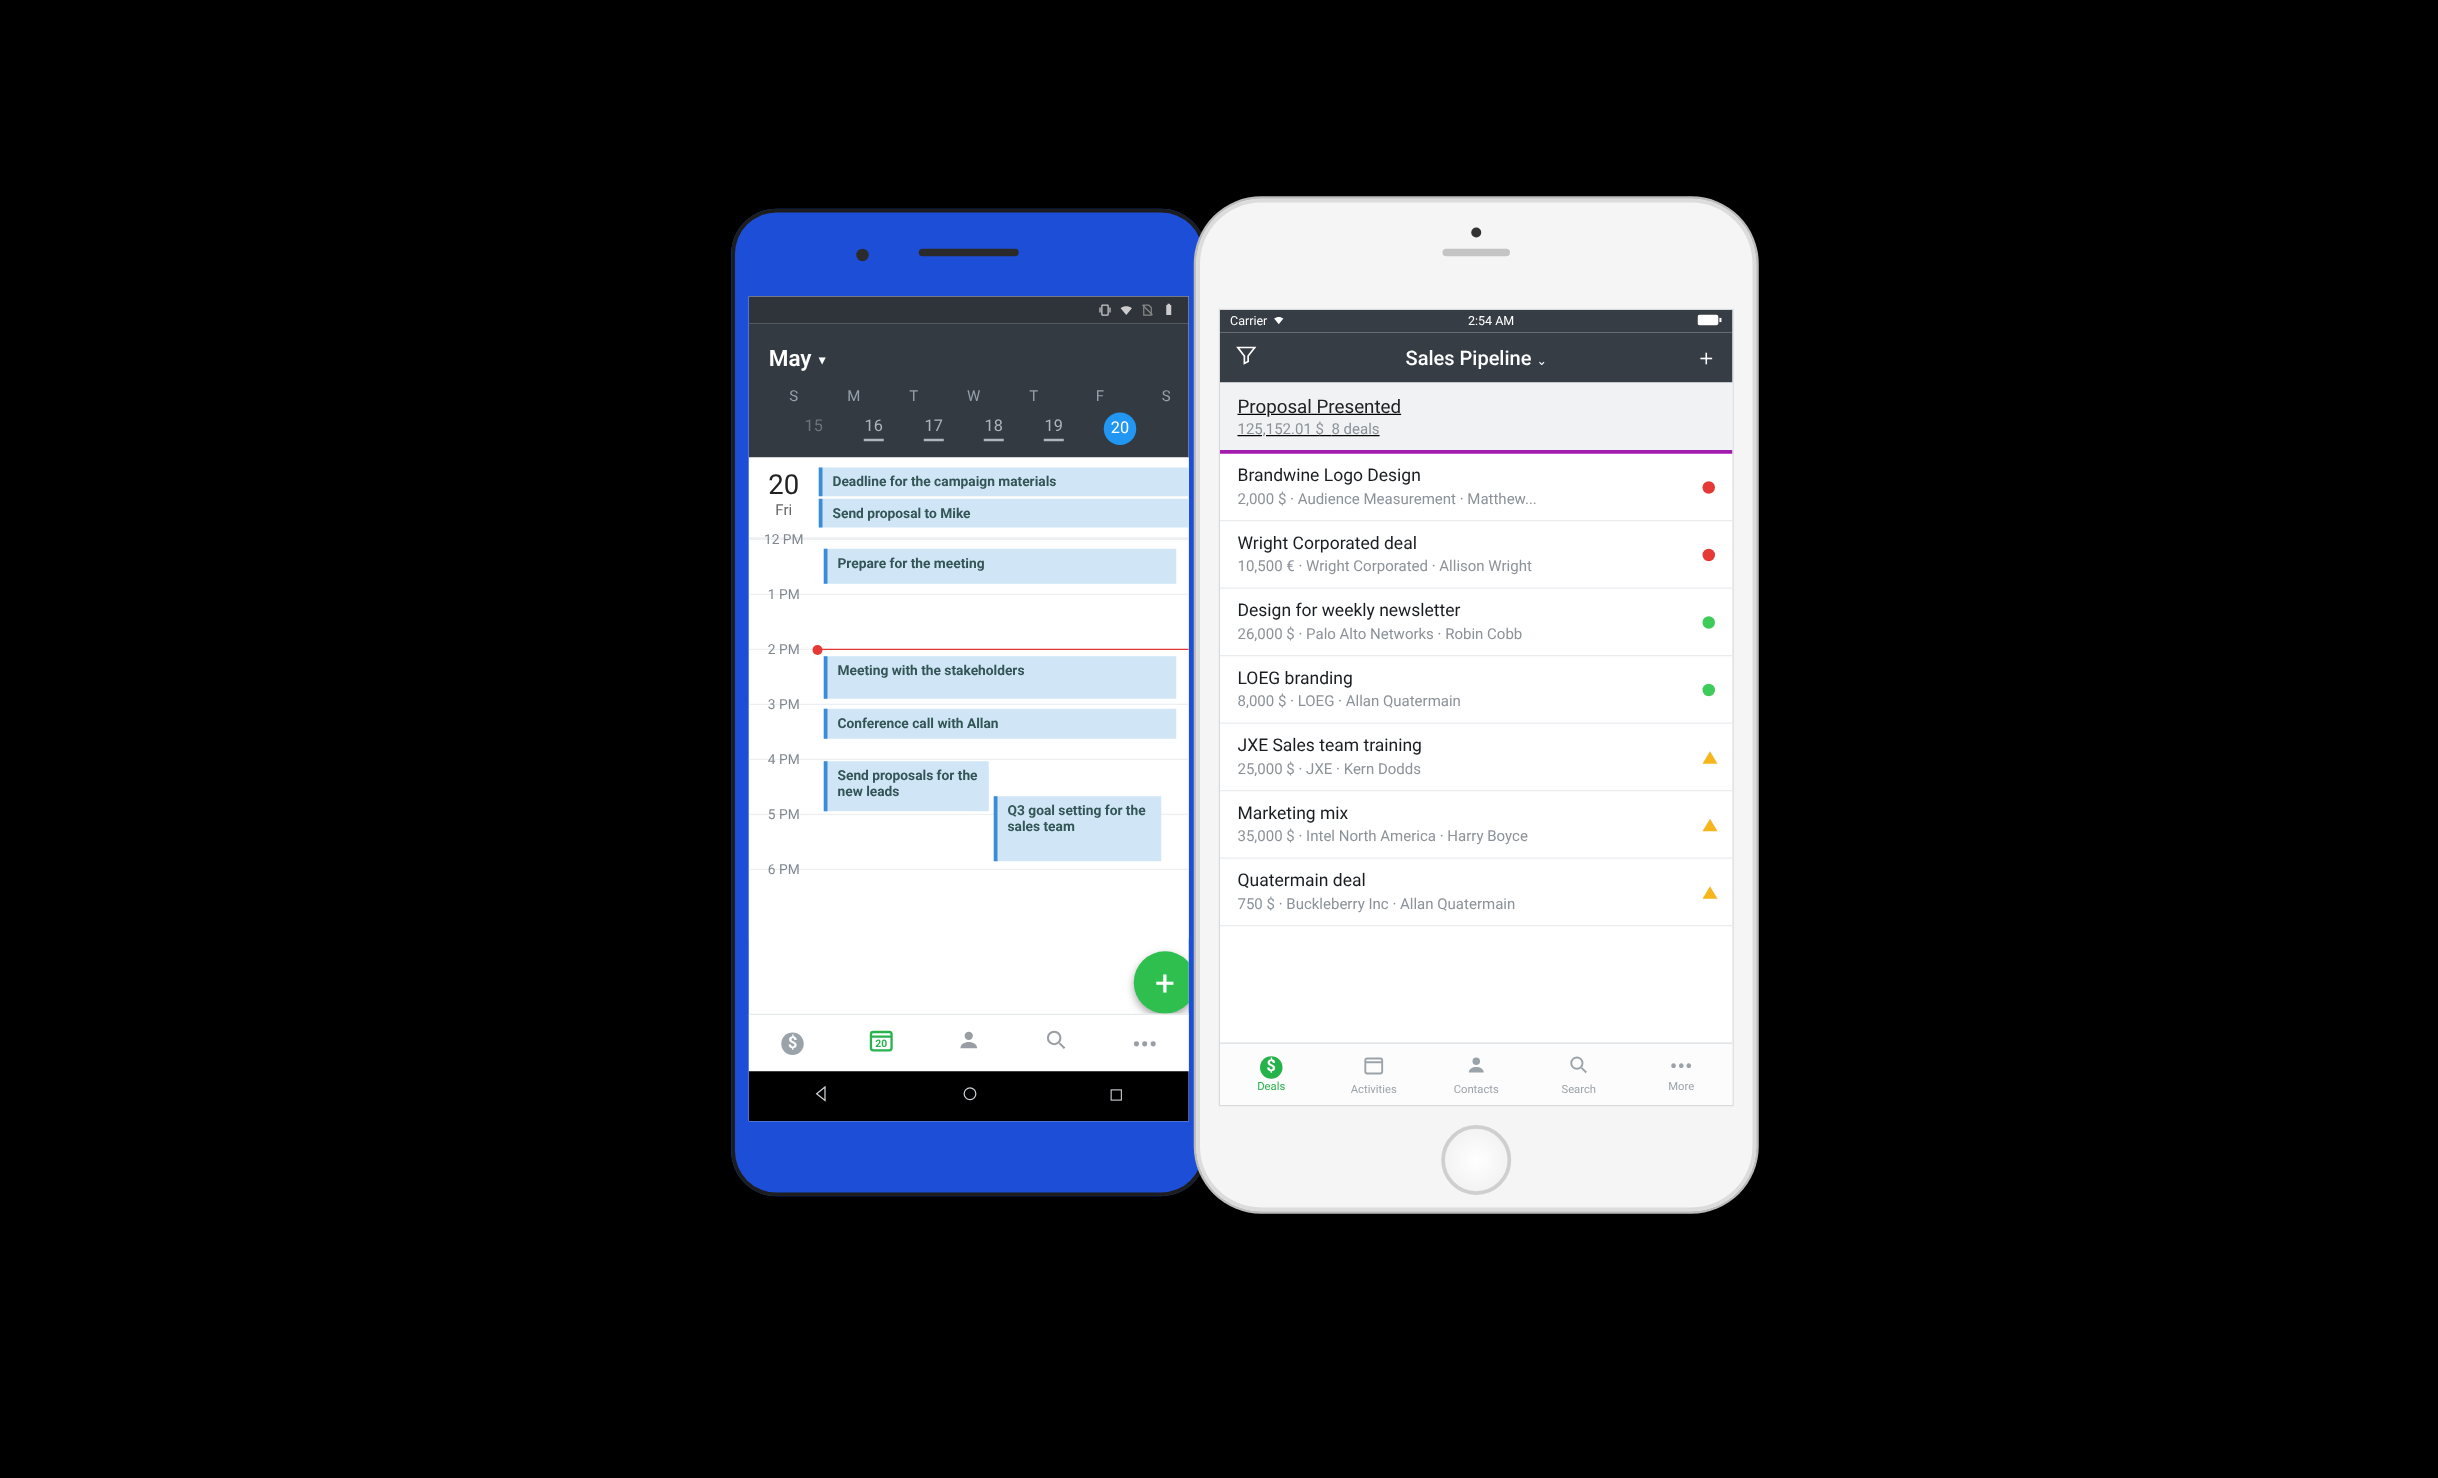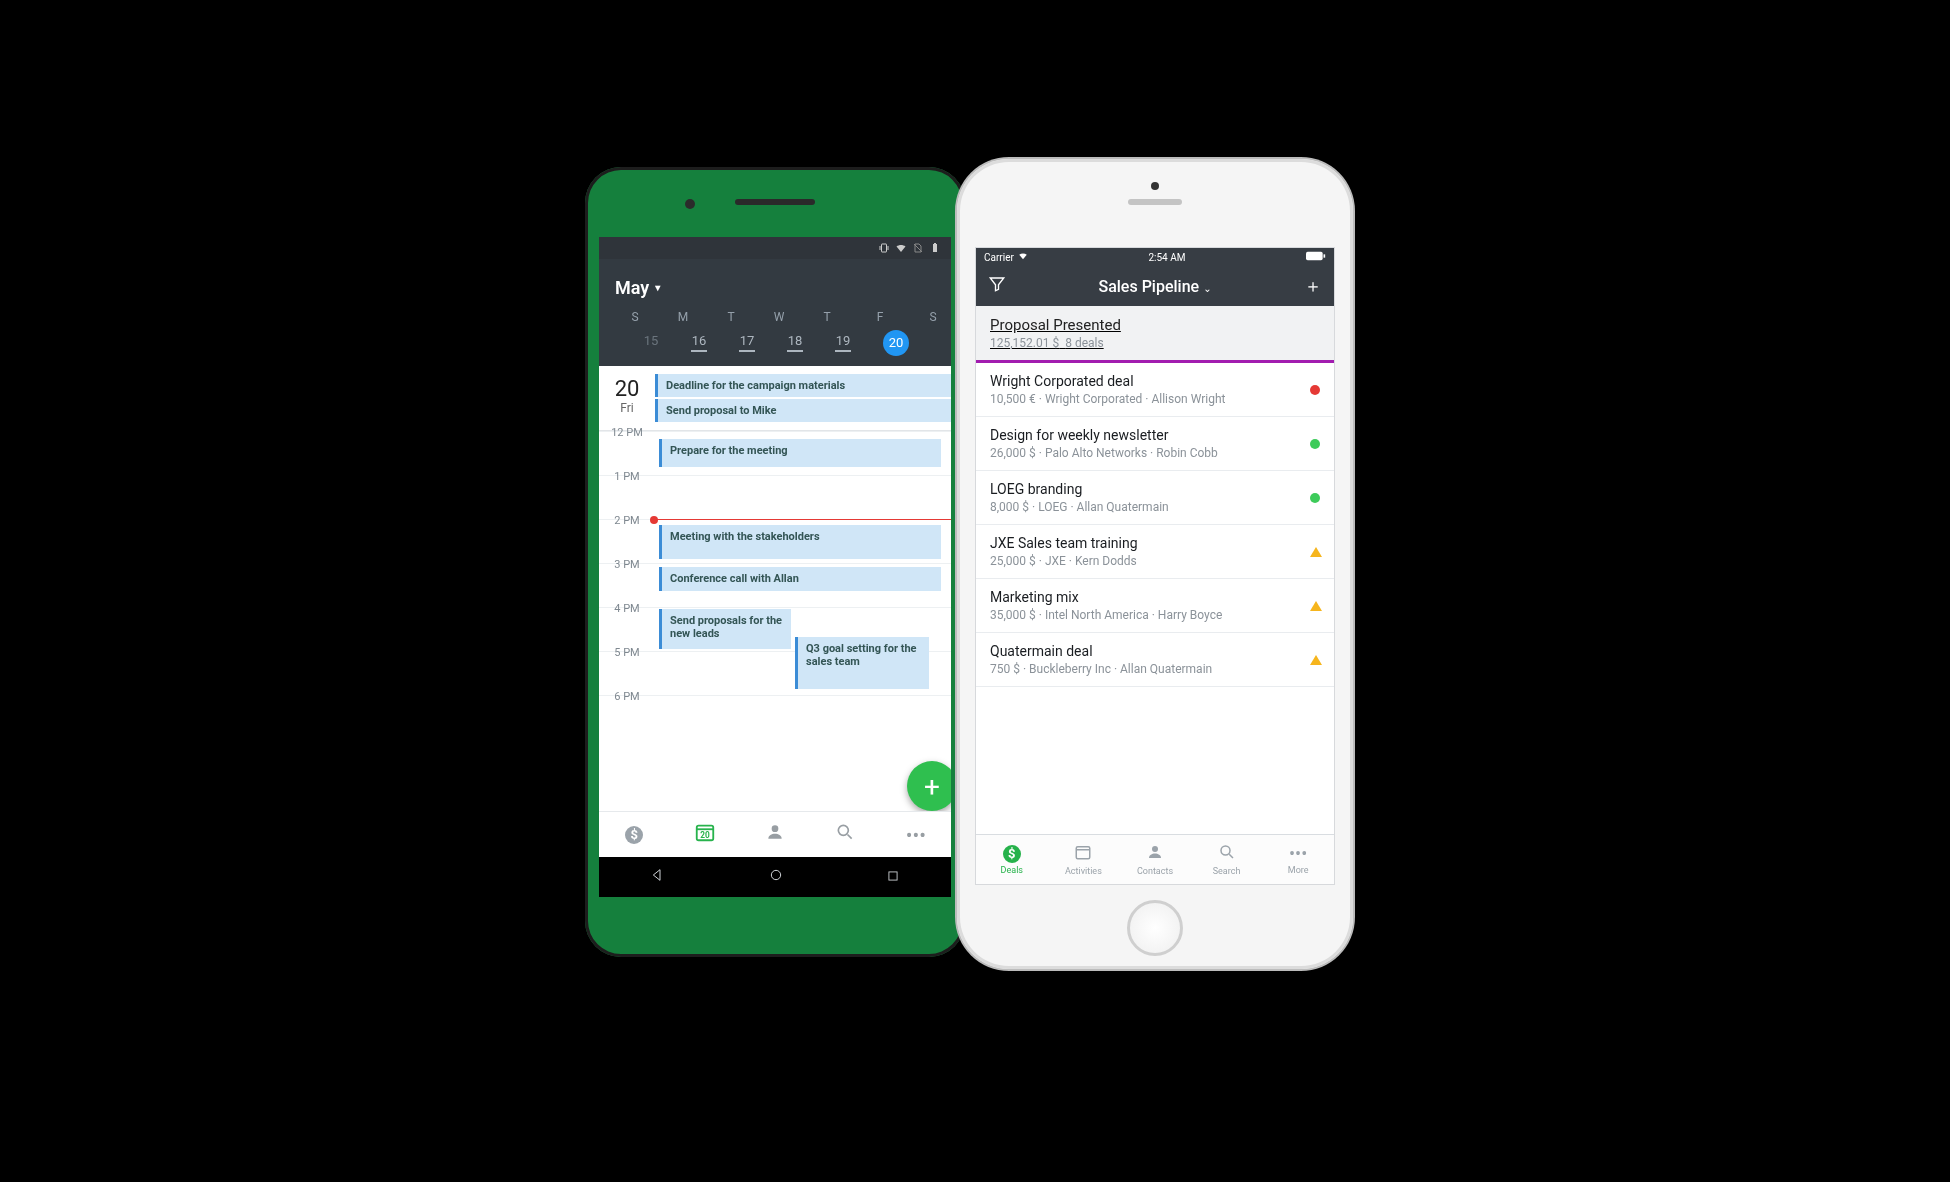--- a/index.html
+++ b/index.html
@@ -1,20 +1,20 @@
 <!DOCTYPE html>
 <html><head>
   <meta charset="utf-8">
   <style>
     * { box-sizing: border-box; margin: 0; padding: 0; }
     body { background:#000; font-family:-apple-system,BlinkMacSystemFont,"Segoe UI",Roboto,Arial,sans-serif; width:1950px; height:1182px; overflow:hidden; position:relative; }
     .stage { position:absolute; left:50%; top:50%; transform:translate(-50%,-50%); width:1400px; height:848px; }
 
     
-    .android { position:absolute; left:310px; top:0; width:380px; height:790px; background:#15803d; border-radius:36px; box-shadow:inset 0 0 0 3px #1d1d1d; padding:24px; }
+    .android { position:absolute; left:310px; top:0; width:380px; height:790px; background:#1d4ed8; border-radius:36px; box-shadow:inset 0 0 0 3px #1d1d1d; padding:24px; }
     .android-camera { position:absolute; left:50%; top:32px; width:10px; height:10px; background:#2b2b2b; border-radius:50%; transform:translateX(-90px); }
     .android-speaker { position:absolute; left:50%; top:32px; transform:translateX(-50%); width:80px; height:6px; background:#2a2a2a; border-radius:3px; }
     .android-screen { position:absolute; left:14px; right:14px; top:70px; bottom:60px; background:#fff; overflow:hidden; }
 
     .android-statusbar { height:22px; background:#2f343a; color:#ddd; font-size:10px; display:flex; justify-content:flex-end; align-items:center; gap:5px; padding:0 10px; }
     .sb-ico { width:12px; height:12px; display:inline-block; }
 
     .android-header { background:#333a41; padding:10px 12px 10px; }
     .month-row { display:flex; align-items:center; gap:6px; color:#fff; font-size:18px; font-weight:600; margin:8px 4px 12px; }
     .month-chev { font-size:10px; }
@@ -43,21 +43,21 @@
     .fab { position:absolute; right:-6px; bottom:86px; width:50px; height:50px; border-radius:50%; background:#2fbf4f; color:#fff; display:flex; align-items:center; justify-content:center; font-size:28px; box-shadow:0 3px 7px rgba(0,0,0,.35); overflow:hidden; }
 
     .android-tabs { position:absolute; left:0; right:0; bottom:40px; height:46px; background:#fff; display:flex; border-top:1px solid #e6e9ec; }
     .android-tab { flex:1; display:flex; align-items:center; justify-content:center; color:#989ea3; }
     .android-tab.active { color:#28b34d; }
     .atab-ico { font-size:20px; }
 
     .android-navbar { position:absolute; left:0; right:0; bottom:0; height:40px; background:#000; display:flex; justify-content:space-around; align-items:center; color:#cfd3d7; }
 
     
-    .iphone { position:absolute; left:682px; top:-8px; width:396px; height:810px; background:#f5f5f5; border-radius:52px; box-shadow:inset 0 0 0 3px #dcdcdc, 0 0 0 2px #bcbcbc; padding:14px; }
+    .iphone { position:absolute; left:682px; top:-8px; width:448px; height:810px; background:#f5f5f5; border-radius:52px; box-shadow:inset 0 0 0 3px #dcdcdc, 0 0 0 2px #bcbcbc; padding:14px; }
     .iphone-speaker { position:absolute; left:50%; top:40px; transform:translateX(-50%); width:54px; height:6px; background:#c4c4c4; border-radius:3px; }
     .iphone-cam { position:absolute; left:50%; top:23px; transform:translateX(-50%); width:8px; height:8px; background:#333; border-radius:50%; }
     .iphone-home { position:absolute; left:50%; bottom:13px; transform:translateX(-50%); width:56px; height:56px; border-radius:50%; border:3px solid #cfcfcf; background:radial-gradient(#fff,#eee); }
     .iphone-screen { position:absolute; left:18px; right:18px; top:88px; bottom:84px; background:#fff; overflow:hidden; border:1px solid #d7d9dc; }
 
     .ios-statusbar { height:18px; background:#373d44; color:#fff; font-size:10px; display:flex; align-items:center; padding:0 8px; }
     .ios-status-c { flex:1; text-align:center; }
     .ios-header { height:40px; background:#373d44; color:#fff; display:flex; align-items:center; padding:0 10px; }
     .ios-title { flex:1; text-align:center; font-size:16px; font-weight:500; }
     .ios-title .chev { font-size:10px; margin-left:4px; }
@@ -260,20 +260,25 @@
       </div>
 
       <div class="stage-header">
         <div class="stage-title">Proposal Presented</div>
         <div class="stage-sub"><span>125,152.01 $</span>&nbsp;&nbsp;<span>8 deals</span></div>
       </div>
 
       <div style="overflow:hidden;height:484px">
         <div id="deals-container">
             <div class="deal">
+              <div class="deal-title">Brandwine Logo Design</div>
+              <div class="deal-sub">2,000 $  ·  Audience Measurement  ·  Matthew...</div>
+              <span class="dot red"></span>
+            </div>
+            <div class="deal">
               <div class="deal-title">Wright Corporated deal</div>
               <div class="deal-sub">10,500 €  ·  Wright Corporated  ·  Allison Wright</div>
               <span class="dot red"></span>
             </div>
             <div class="deal">
               <div class="deal-title">Design for weekly newsletter</div>
               <div class="deal-sub">26,000 $  ·  Palo Alto Networks  ·  Robin Cobb</div>
               <span class="dot green"></span>
             </div>
             <div class="deal">

